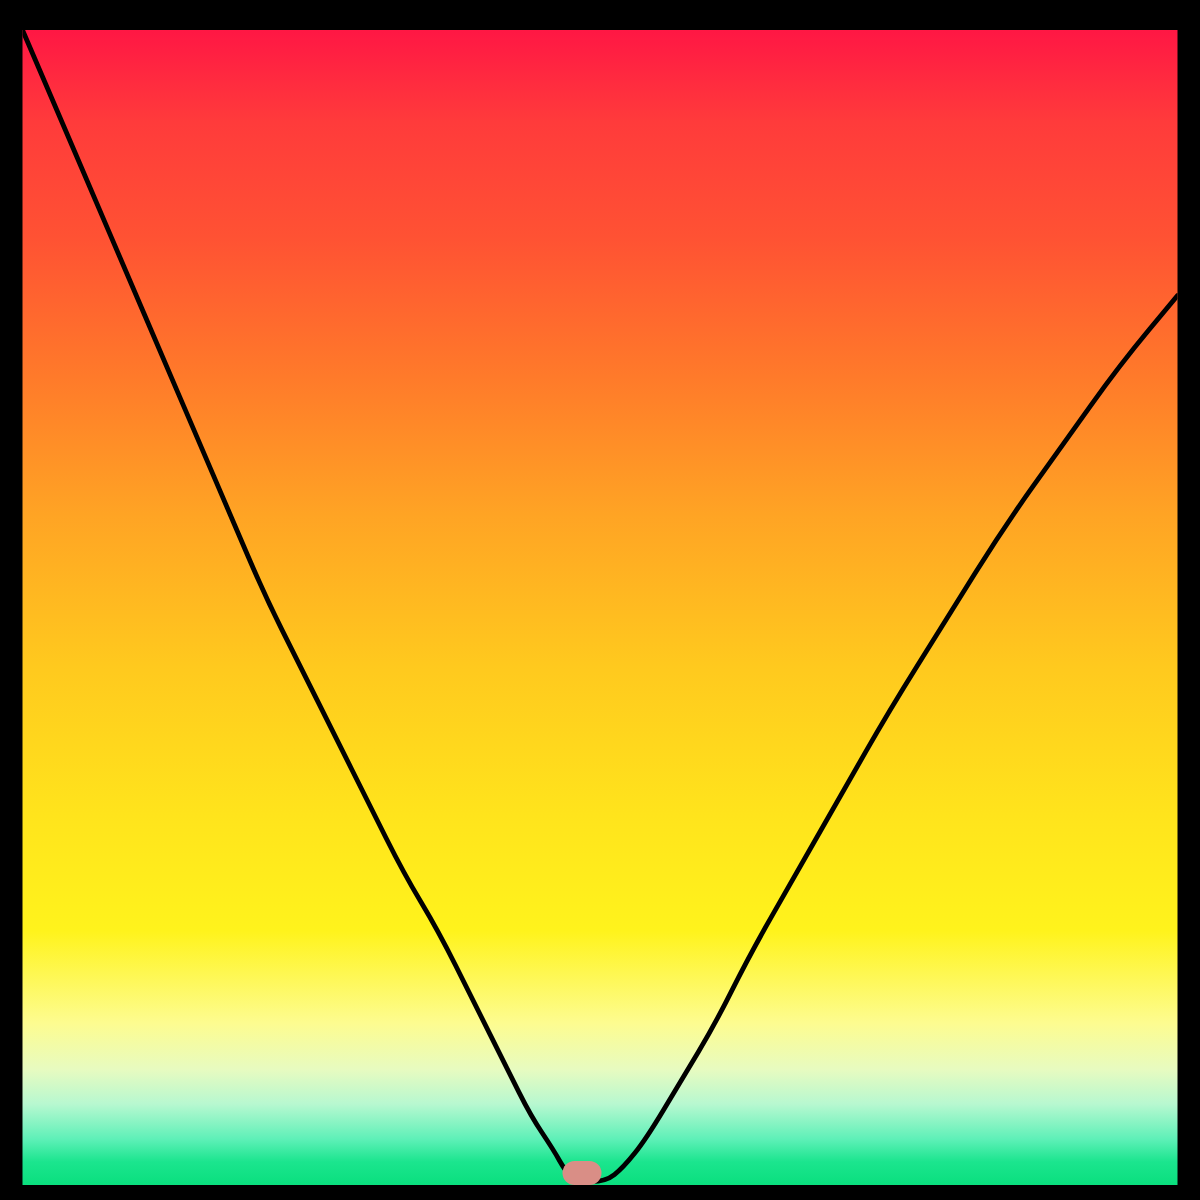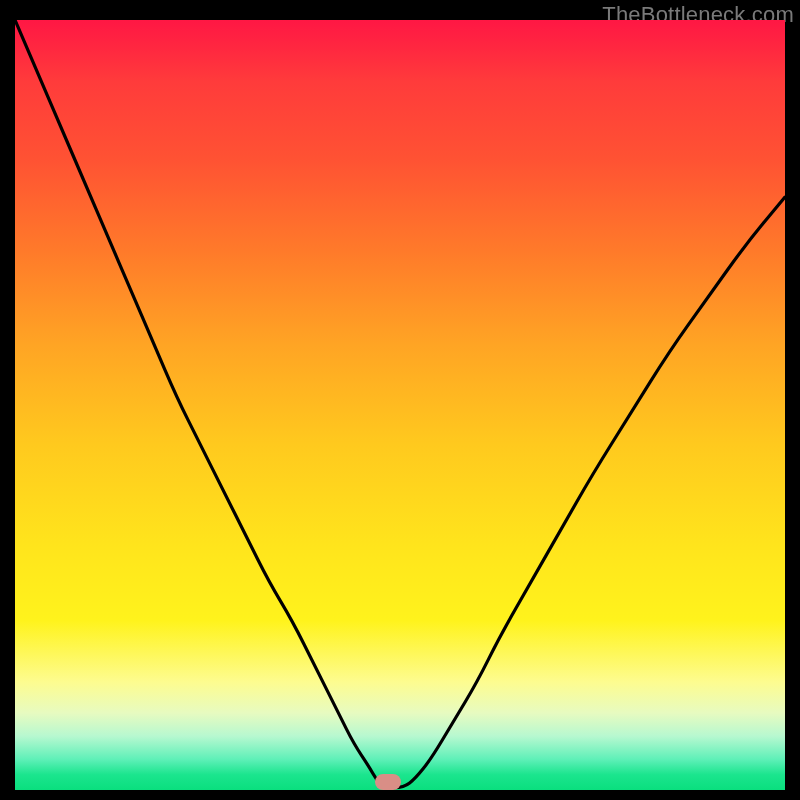--- a/index.html
+++ b/index.html
@@ -66,20 +66,19 @@
     font-size: 22px;
     font-weight: 500;
     letter-spacing: 0.2px;
     user-select: none;
   }
 </style>
 </head>
 <body>
 
 <div class="stage">
-  <div class="watermark">TheBottleneck.com</div>
   <div class="plot">
     <svg class="curve-svg" viewBox="0 0 770 770" preserveAspectRatio="none">
       <path id="curve-path" fill="none" stroke="#000000" stroke-width="3.2" stroke-linejoin="round" stroke-linecap="round" d="M 0.00 0.00 Q 23.10 53.90 34.65 80.85 Q 46.20 107.80 57.75 134.75 Q 69.30 161.70 80.85 188.65 Q 92.40 215.60 103.95 242.55 Q 115.50 269.50 127.05 296.45 Q 138.60 323.40 150.15 350.35 Q 161.70 377.30 173.25 400.40 Q 184.80 423.50 196.35 446.60 Q 207.90 469.70 219.45 492.80 Q 231.00 515.90 242.55 539.00 Q 254.10 562.10 265.65 581.35 Q 277.20 600.60 288.75 623.70 Q 300.30 646.80 311.85 669.90 Q 323.40 693.00 331.10 708.40 Q 338.80 723.80 346.50 735.35 Q 354.20 746.90 358.05 753.83 Q 361.90 760.76 365.75 764.23 Q 369.60 767.69 379.23 767.69 Q 388.85 767.69 394.63 763.07 Q 400.40 758.45 408.10 748.83 Q 415.80 739.20 427.35 719.95 Q 438.90 700.70 450.45 681.45 Q 462.00 662.20 473.55 639.10 Q 485.10 616.00 500.50 589.05 Q 515.90 562.10 531.30 535.15 Q 546.70 508.20 562.10 481.25 Q 577.50 454.30 596.75 423.50 Q 616.00 392.70 635.25 361.90 Q 654.50 331.10 673.75 304.15 Q 693.00 277.20 712.25 250.25 Q 731.50 223.30 750.75 200.20 T 770.00 177.10"></path>
     </svg>
     <div id="marker" class="marker" style="left: 48.5%; top: 99%; background: rgb(217, 142, 134);"></div>
   </div>
 </div>
 
 </body></html>

